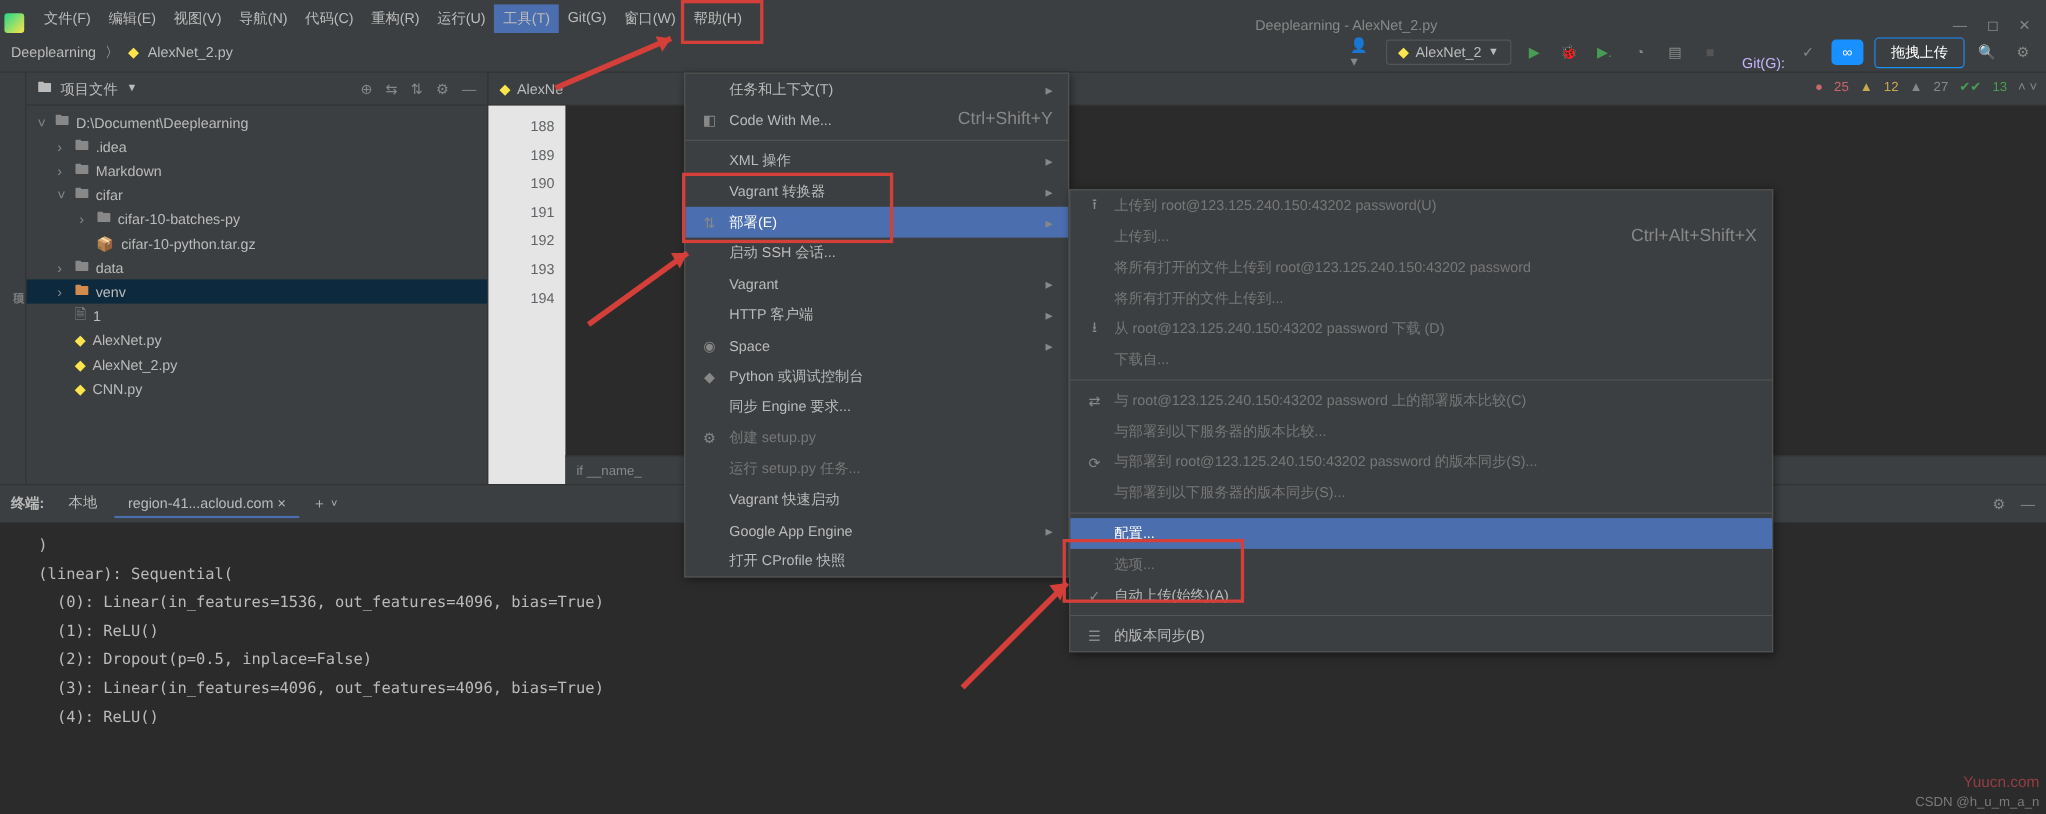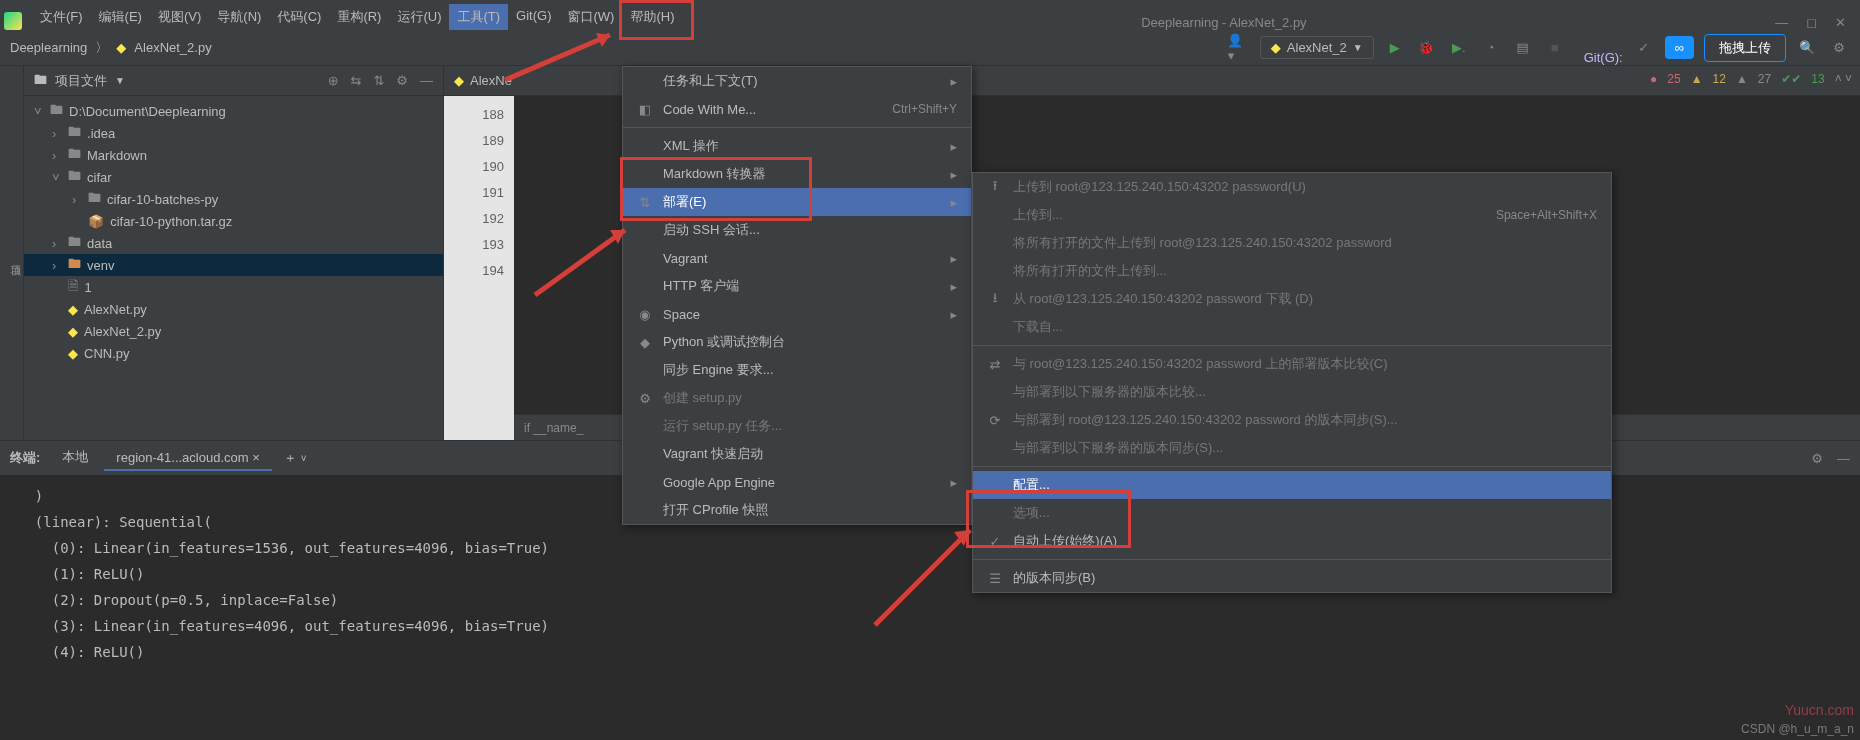--- a/index.html
+++ b/index.html
@@ -43,21 +43,21 @@
 .code-nav { position:absolute; bottom:0; left:0; right:0; height:26px; background:#3c3f41; border-top:1px solid #323232; padding:0 10px; display:flex; align-items:center; color:#888; font-size:12px; }
 .status-strip { position:absolute; top:6px; right:8px; display:flex; gap:10px; color:#bbb; font-size:12px; align-items:center; z-index:50; }
 .status-strip .red { color:#cc666e; } .status-strip .yel { color:#c9a94f; } .status-strip .gry { color:#888; } .status-strip .grn { color:#499c54; }
 .menu { position:absolute; background:#3c3f41; border:1px solid #555; box-shadow:2px 2px 8px rgba(0,0,0,.5); z-index:100; }
 .menu-tools { left:622px; top:30px; width:350px;margin-top:36px; }
 .menu-deploy { left:972px; top:172px; width:640px; }
 .menu-item { display:flex; align-items:center; gap:10px; padding:4px 14px; color:#bbb; height:28px; position:relative; }
 .menu-item.hov { background:#4b6eaf; color:#fff; }
 .menu-item.disabled { color:#777; }
 .menu-item .mi-icon { width:16px; text-align:center; color:#888; }
-.menu-item .mi-shortcut { margin-left:auto; color:#888; font-size:12px; }
+.menu-item .mi-shortcut { margin-left:auto; color:#888; font-size:16px; }
 .menu-item .mi-arrow { margin-left:auto; color:#888; }
 .menu-sep { height:1px; background:#555; margin:4px 0; }
 .red-box { position:absolute; border:3px solid #d43f3a; z-index:200; pointer-events:none; }
 .box1 { left:619px; top:0; width:75px; height:40px; }
 .box2 { left:620px; top:157px; width:192px; height:64px; }
 .box3 { left:966px; top:490px; width:165px; height:58px; }
 .arrow { position:absolute; z-index:199; pointer-events:none; }
 .terminal-panel { position:absolute; left:0; right:0; bottom:0; height:300px; background:#2b2b2b; border-top:1px solid #323232; }
 .term-tabs { height:34px; background:#3c3f41; display:flex; align-items:center; padding:0 10px; gap:4px; color:#bbb; }
 .term-tab { padding:4px 12px; border-bottom:2px solid transparent; }
@@ -273,21 +273,21 @@
       <span class="mi-shortcut">Ctrl+Shift+Y</span>
     </div>
     <div class="menu-sep"></div>
     <div class="menu-item">
       <span class="mi-icon"></span>
       <span>XML 操作</span>
       <span class="mi-arrow">▸</span>
     </div>
     <div class="menu-item">
       <span class="mi-icon"></span>
-      <span>Markdown 转换器</span>
+      <span>Vagrant 转换器</span>
       <span class="mi-arrow">▸</span>
     </div>
     <div class="menu-item hov">
       <span class="mi-icon">⇅</span>
       <span>部署(E)</span>
       <span class="mi-arrow">▸</span>
     </div>
     <div class="menu-item">
       <span class="mi-icon"></span>
       <span>启动 SSH 会话...</span>
@@ -338,21 +338,21 @@
     </div>
   </div>
 <div class="menu menu-deploy" id="deploy-menu">
     <div class="menu-item disabled">
       <span class="mi-icon">⭱</span>
       <span>上传到 root@123.125.240.150:43202 password(U)</span>
     </div>
     <div class="menu-item disabled">
       <span class="mi-icon"></span>
       <span>上传到...</span>
-      <span class="mi-shortcut">Space+Alt+Shift+X</span>
+      <span class="mi-shortcut">Ctrl+Alt+Shift+X</span>
     </div>
     <div class="menu-item disabled">
       <span class="mi-icon"></span>
       <span>将所有打开的文件上传到 root@123.125.240.150:43202 password</span>
     </div>
     <div class="menu-item disabled">
       <span class="mi-icon"></span>
       <span>将所有打开的文件上传到...</span>
     </div>
     <div class="menu-item disabled">

